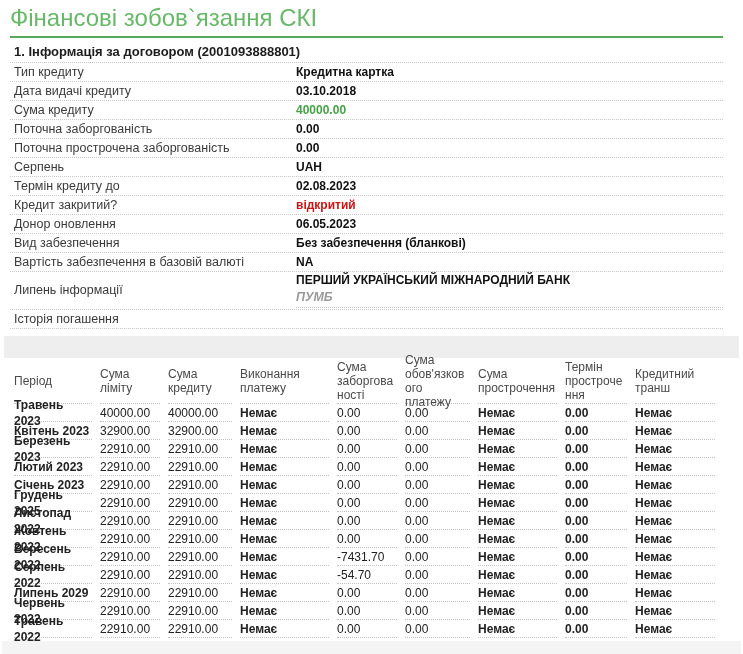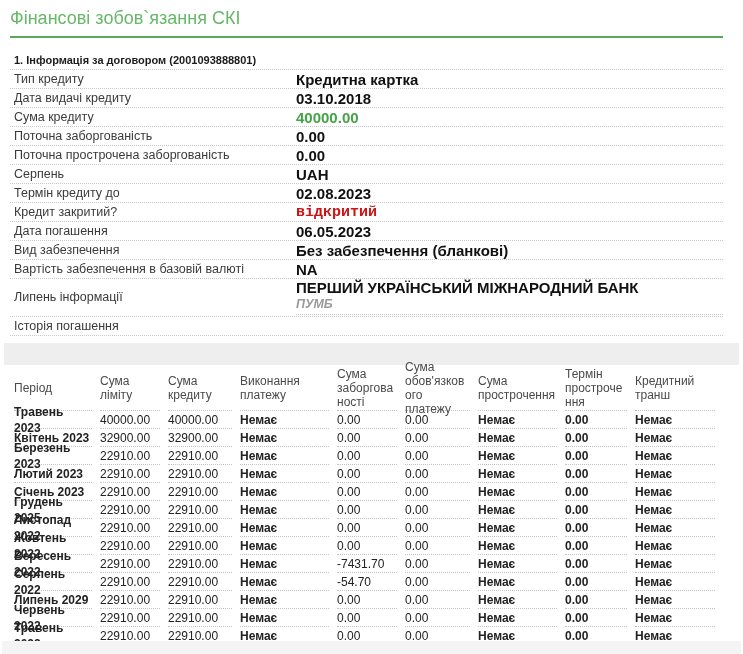--- a/index.html
+++ b/index.html
@@ -4,53 +4,53 @@
 <style>
   * { margin:0; padding:0; box-sizing:border-box; }
   html,body { background:#fff; }
   body {
     width:743px; height:654px; overflow:hidden;
     font-family:"Liberation Sans", sans-serif; color:#222;
   }
   .page { position:relative; width:743px; height:654px; background:#fff; }
 
   .page-title {
-    color:#67b868; font-size:18px; font-weight:400;
+    color:#67b868; font-size:24px; font-weight:400;
     padding:5px 0 0 10px; line-height:26px;
   }
   .green-rule {
     margin:5px 0 0 10px; width:713px; height:2px; background:#58a85a;
   }
   .section-heading {
     margin-left:10px; width:713px;
-    font-size:11px; font-weight:700; color:#1c1c1c;
-    padding:16px 0 3px 4px; border-bottom:1px dotted #c8c8c8;
+    font-size:13px; font-weight:700; color:#1c1c1c;
+    padding:6px 0 3px 4px; border-bottom:1px dotted #c8c8c8;
   }
 
   
   .details { margin-left:10px; width:713px; }
   .d-row {
     display:flex; align-items:center; min-height:19px;
     border-bottom:1px dotted #c9c9c9;
     justify-content:flex-end;
   }
   .d-label {
     flex:0 0 286px; padding-left:4px;
     font-size:12.5px; color:#3a3a3a; line-height:15px;
   }
   .d-valbox { flex:1; }
-  .d-value { font-size:15px; font-weight:700; color:#111; line-height:15px; }
+  .d-value { font-size:12px; font-weight:700; color:#111; line-height:15px; }
   .d-row.has-sub { min-height:38px; }
   .d-sub {
     font-size:12.5px; font-weight:700; font-style:italic; color:#9a9a9a;
     line-height:15px; margin-top:2px; padding-bottom:2px;
     border-bottom:1px dotted #c9c9c9; width:100%;
   }
   .v-green { color:#44a347; }
-  .v-red   { color:#cc1414;font-family:Liberation Mono, monospace; }
+  .v-red   { color:#cc1414; }
 
   .gray-band { margin:7px 0 0 4px; width:735px; height:22px; background:#eeeeee; }
 
   
   .history { margin-left:10px; width:713px; }
   .hrow {
     display:grid;
     grid-template-columns:86px 68px 72px 97px 68px 73px 87px 70px 88px;
     padding-left:4px;
   }
@@ -140,21 +140,21 @@
 
   <div class="d-row">
     <div class="d-label">Кредит закритий?</div>
     <div class="d-valbox">
       <div class="d-value v-red">відкритий</div>
 
     </div>
   </div>
 
   <div class="d-row">
-    <div class="d-label">Дата погашення</div>
+    <div class="d-label">Донор оновлення</div>
     <div class="d-valbox">
       <div class="d-value">06.05.2023</div>
 
     </div>
   </div>
 
   <div class="d-row">
     <div class="d-label">Вид забезпечення</div>
     <div class="d-valbox">
       <div class="d-value">Без забезпечення (бланкові)</div>

